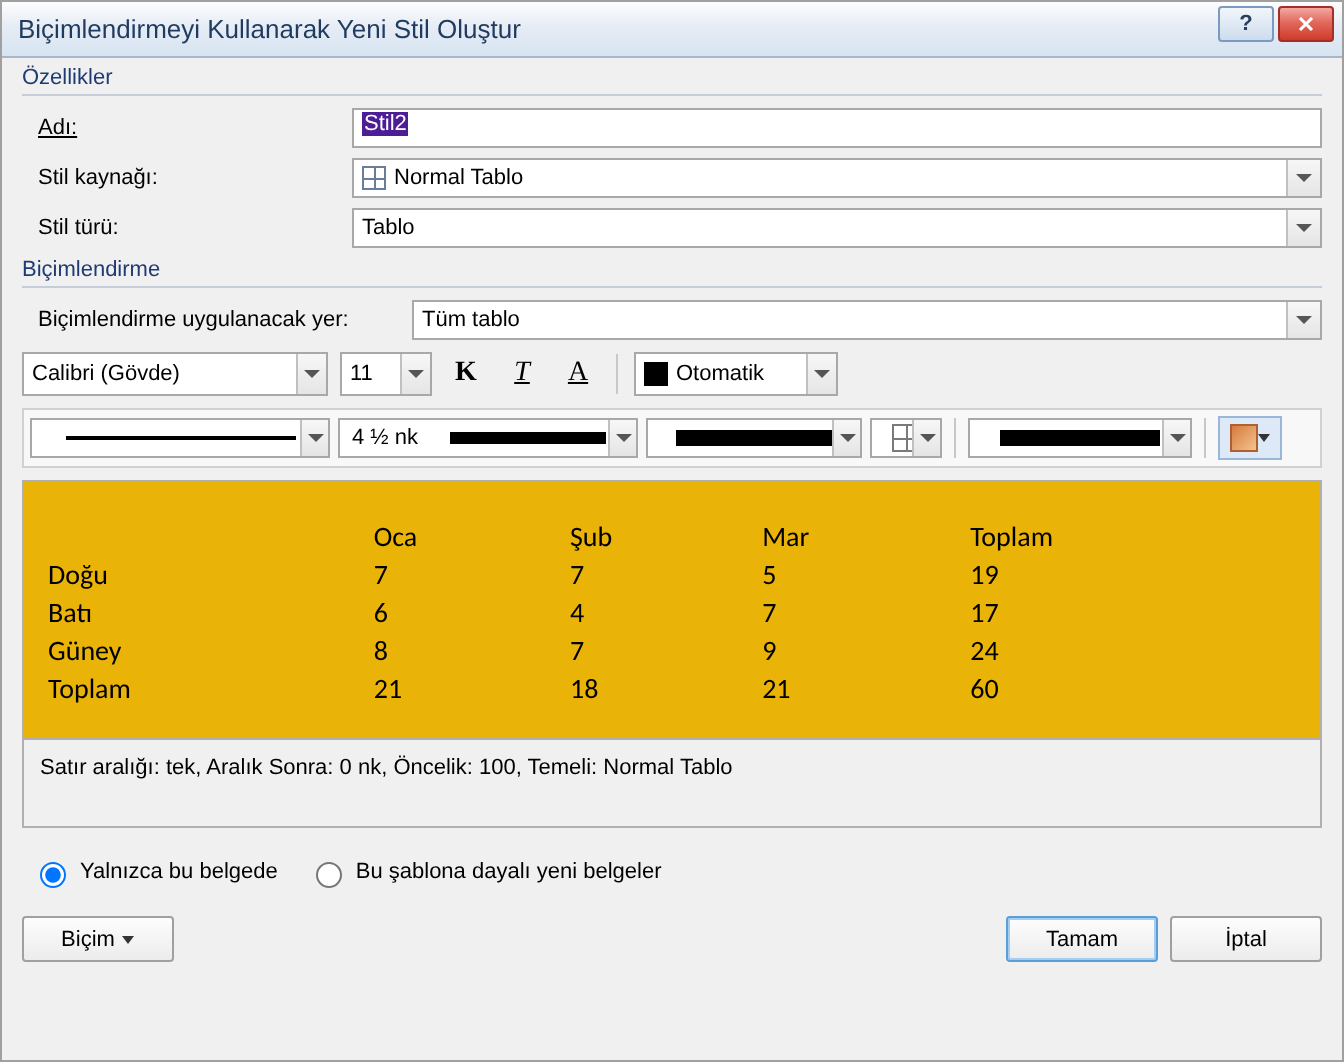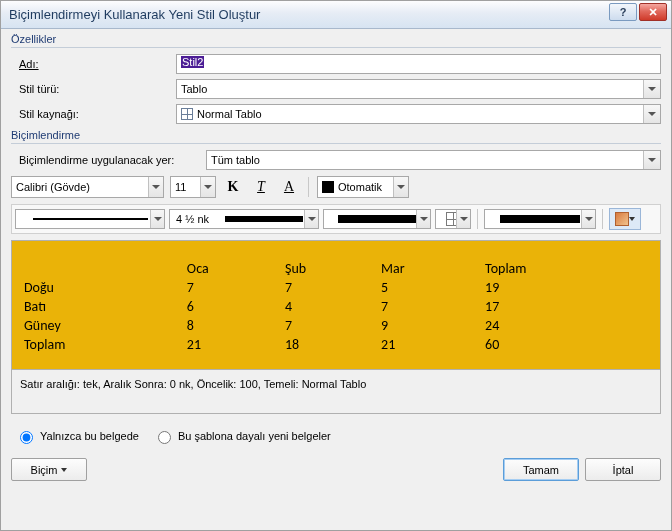--- a/index.html
+++ b/index.html
@@ -264,44 +264,44 @@
     <div class="fs-line"></div>
 
     <div class="row">
       <div class="label"><span class="u">Adı:</span></div>
       <div class="inputwrap">
         <div class="textinput"><span class="selected-text">Stil2</span></div>
       </div>
     </div>
 
     <div class="row">
-      <div class="label">Stil türü:</div>
-      <div class="inputwrap">
-        <div class="combo">
-          <span>Tablo</span>
-          <div class="arrow">
-              <div class="dd-tri"></div>
-            </div>
-        </div>
-      </div>
-    </div>
-
-    <div class="row">
       <div class="label">Stil kaynağı:</div>
       <div class="inputwrap">
         <div class="combo">
           <span class="ticon"></span>
           <span>Normal Tablo</span>
           <div class="arrow">
               <div class="dd-tri"></div>
             </div>
         </div>
       </div>
     </div>
 
+    <div class="row">
+      <div class="label">Stil türü:</div>
+      <div class="inputwrap">
+        <div class="combo">
+          <span>Tablo</span>
+          <div class="arrow">
+              <div class="dd-tri"></div>
+            </div>
+        </div>
+      </div>
+    </div>
+
     <div class="fs-label">Biçimlendirme</div>
     <div class="fs-line"></div>
 
     <div class="row">
       <div class="label" style="width:195px">Biçimlendirme uygulanacak yer:</div>
       <div class="inputwrap">
         <div class="combo">
           <span>Tüm tablo</span>
           <div class="arrow">
               <div class="dd-tri"></div>
@@ -326,21 +326,21 @@
       <div class="icobtn">
           <span class="bold">K</span>
         </div>
       <div class="icobtn">
           <span class="ital">T</span>
         </div>
       <div class="icobtn">
           <span class="under">A</span>
         </div>
       <div class="sep"></div>
-      <div class="tb-combo" style="width:92px">
+      <div class="tb-combo" style="width:102px">
         <span class="auto-swatch"></span>
         <span>Otomatik</span>
         <div class="arrow">
             <div class="dd-tri"></div>
           </div>
       </div>
     </div>
 
     <div class="toolbar2">
       <div class="line-swatch" style="width:150px">

